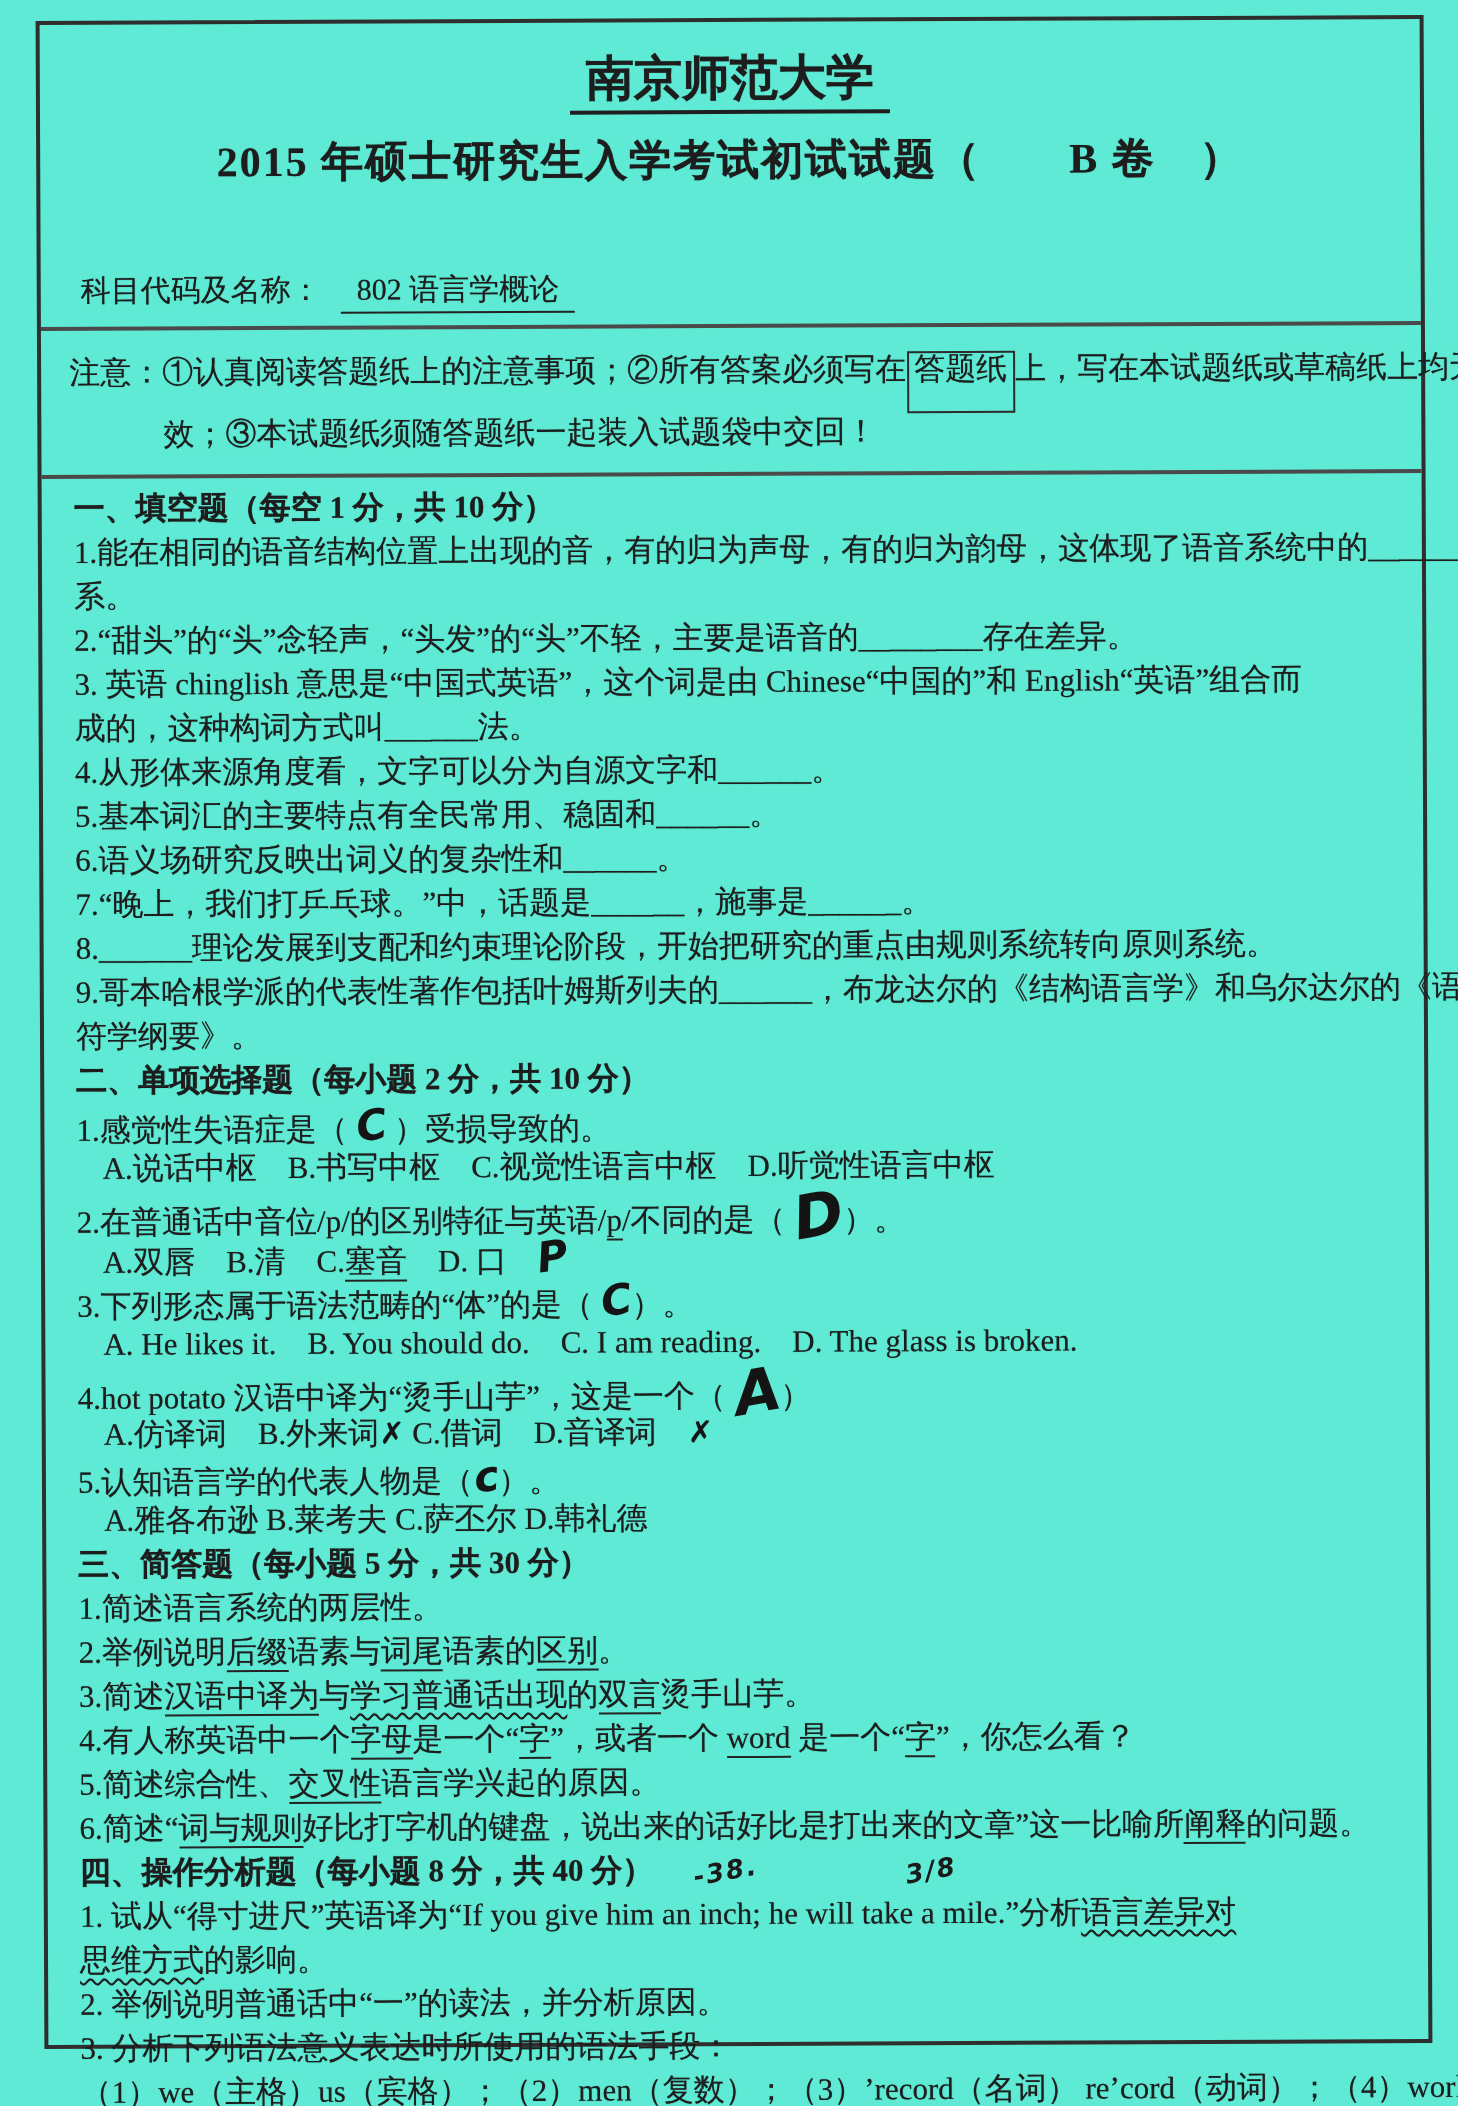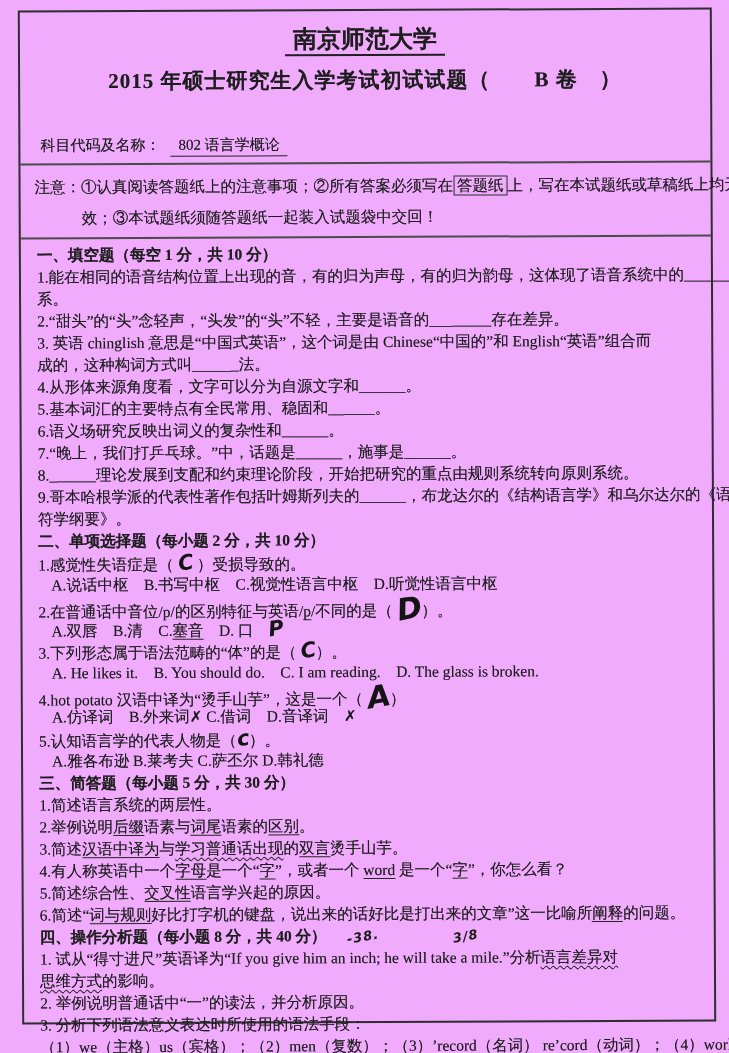--- a/index.html
+++ b/index.html
@@ -1,18 +1,18 @@
 <!DOCTYPE html>
 <html><head>
 <meta charset="utf-8">
 <style>
   html,body { margin:0; padding:0; background:#e9e8e4; }
   .page {
     position:relative; width:729px; height:1053px;
-    background:#f0abfc; overflow:hidden;
+    background:#5eead4; overflow:hidden;
     font-family:"Liberation Serif","DejaVu Serif",serif;
     color:#1d1d1d;
   }
   .sheet {
     position:absolute; left:20px; top:9px; width:694px; height:1014px;
     border:2px solid #2e2e2e; box-sizing:border-box;
     transform:rotate(-0.25deg);
     background:transparent;
   }
   .head-block { padding:0 14px; }
@@ -20,21 +20,21 @@
   .university span { border-bottom:2px solid #1f1f1f; padding:0 8px 2px; }
   .exam-title { text-align:center; font-size:21px; font-weight:bold; margin-top:11px; letter-spacing:1px; white-space:nowrap; }
   .subject-row { display:flex; align-items:baseline; font-size:15px; margin-top:9px; padding:0 0 6px 6px; }
   .subject-value { border-bottom:1.5px solid #222; margin-left:10px; padding:0 8px 1px;margin-top:32px; }
   .score { margin-left:auto; padding-right:28px; }
   .score-value { display:inline-block; border-bottom:1.5px solid #222; padding:0 10px 1px; margin:0 6px; }
   .score-unit { margin-left:14px; }
   .rule { border-top:2px solid #4a4a4a; }
   .notice { font-size:15.5px; line-height:31px; padding:6px 12px 4px 14px; white-space:nowrap; }
   .notice-line2 { padding-left:47px; }
-  .boxed { border:1.5px solid #2c2c2c; padding:0 3px 1px; }
+  .boxed { border:1.5px solid #2c2c2c; padding:0 3px 12px; }
   .qbody { padding:5px 4px 0 16px; font-size:15.5px; }
   .line { line-height:22px; height:22px; white-space:nowrap; }
   .sec-title { font-weight:bold; }
   .opt { padding-left:13px; }
   .cont { padding-left:0; }
   
   .qbody, .notice, .head-block { text-shadow:0 0 0.4px rgba(20,20,20,0.55); }
   
   .hw { font-family:"DejaVu Sans",sans-serif; font-style:italic; font-weight:bold; color:#141414; display:inline-block; text-shadow:none; }
   .hw-md { font-size:21px; line-height:22px; transform:rotate(-8deg); }

